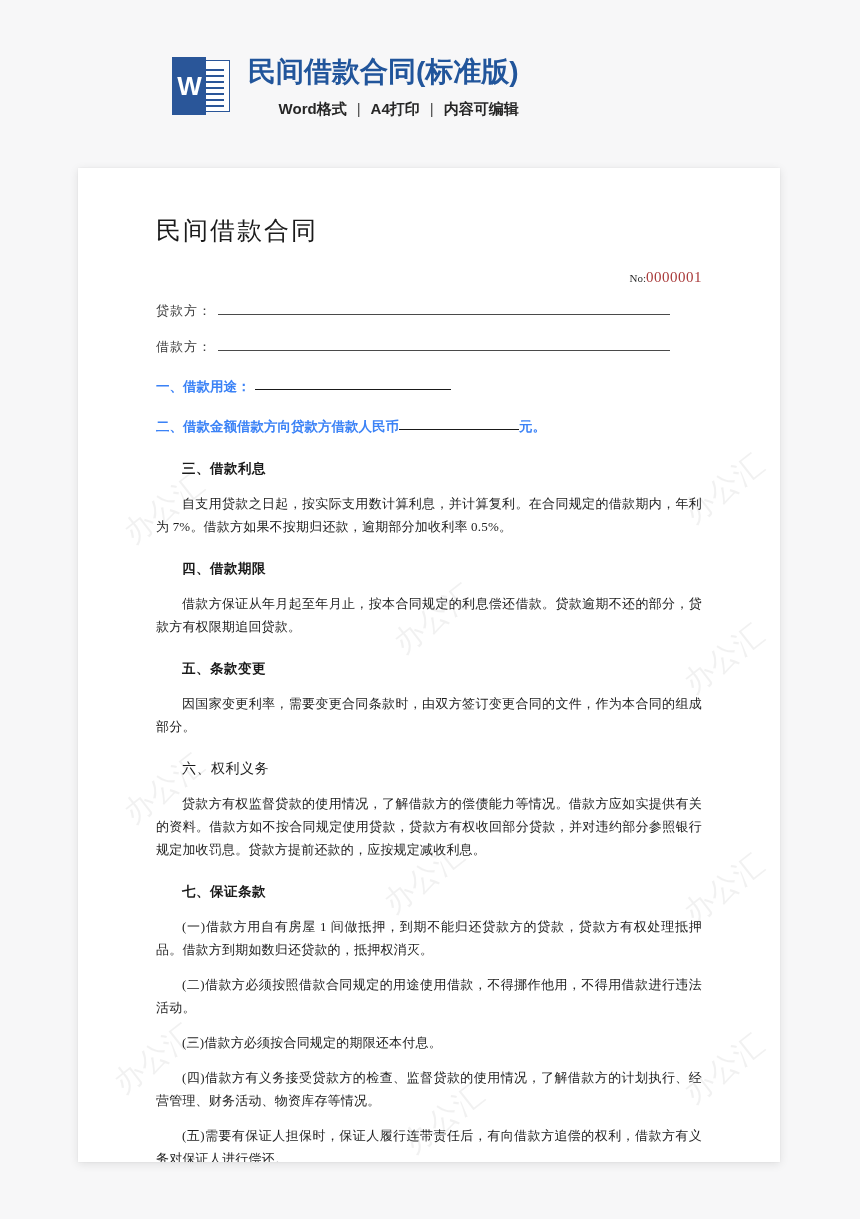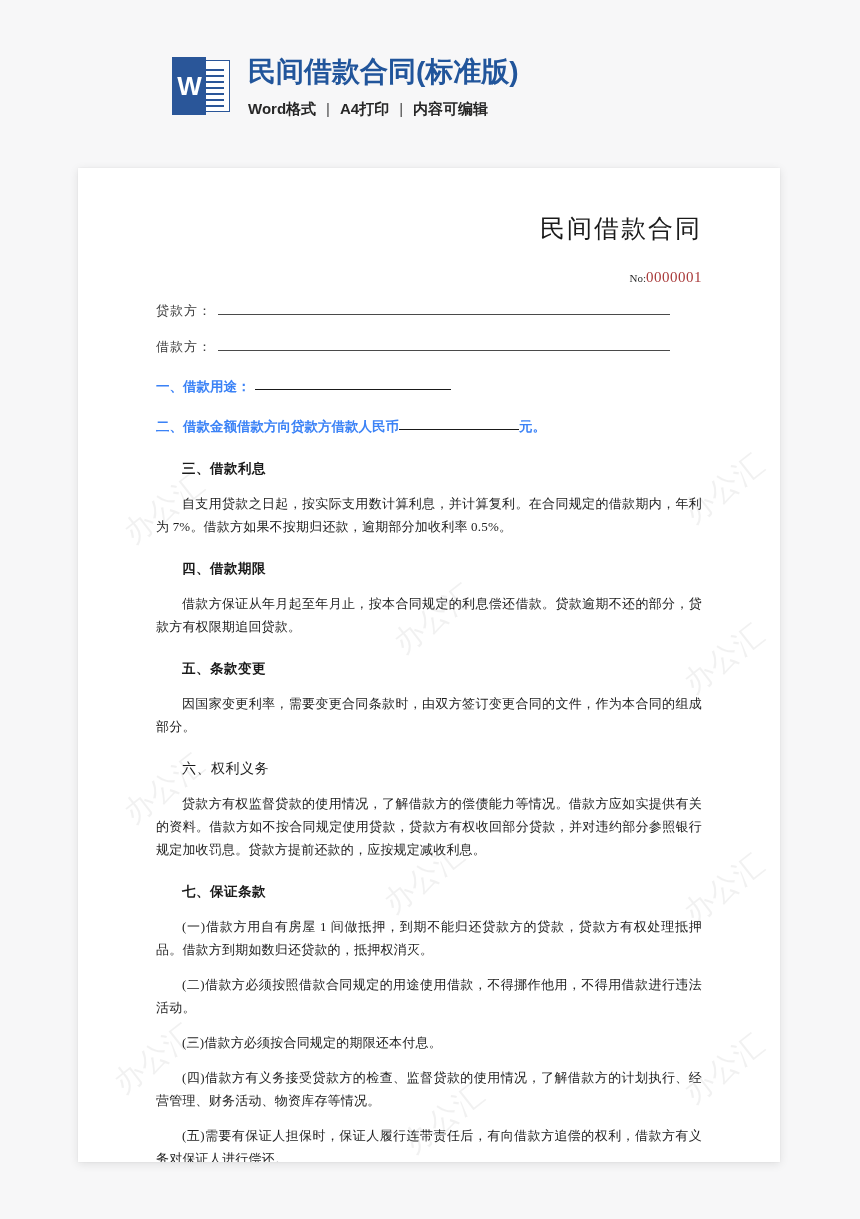--- a/index.html
+++ b/index.html
@@ -60,21 +60,21 @@
     color: #ffffff;
     font-family: "Liberation Sans", sans-serif;
     font-weight: bold;
     font-size: 26px;
     line-height: 58px;
     text-align: center;
     letter-spacing: -1px;
     z-index: 2;
   }
 
-  #header-text { display: flex; flex-direction: column; }
+  #header-text { display: flex; flex-direction: column; align-items: flex-end; }
   #doc-title {
     font-family: "Liberation Sans", "DejaVu Sans", sans-serif;
     font-weight: bold;
     font-size: 28px;
     line-height: 34px;
     color: #21559b;
     letter-spacing: 0px;
     white-space: nowrap;
   }
   #doc-subtitle {
@@ -125,26 +125,26 @@
   }
 
   #paper-content {
     position: relative;
     z-index: 2;
     padding: 0 78px;
   }
 
   
   #contract-title {
-    text-align: right;
+    text-align: left;
     font-size: 25px;
     line-height: 30px;
     color: #1a1a1a;
     margin-top: 48px;
-    font-family: Liberation Mono, monospace;
+    font-family: Liberation Serif, serif;
     letter-spacing: 2px;
   }
   #serial-row {
     text-align: right;
     margin-top: 22px;
     font-family: Liberation Serif, serif;
   }
   #serial-label {
     font-size: 11px;
     color: #2b2b2b;

